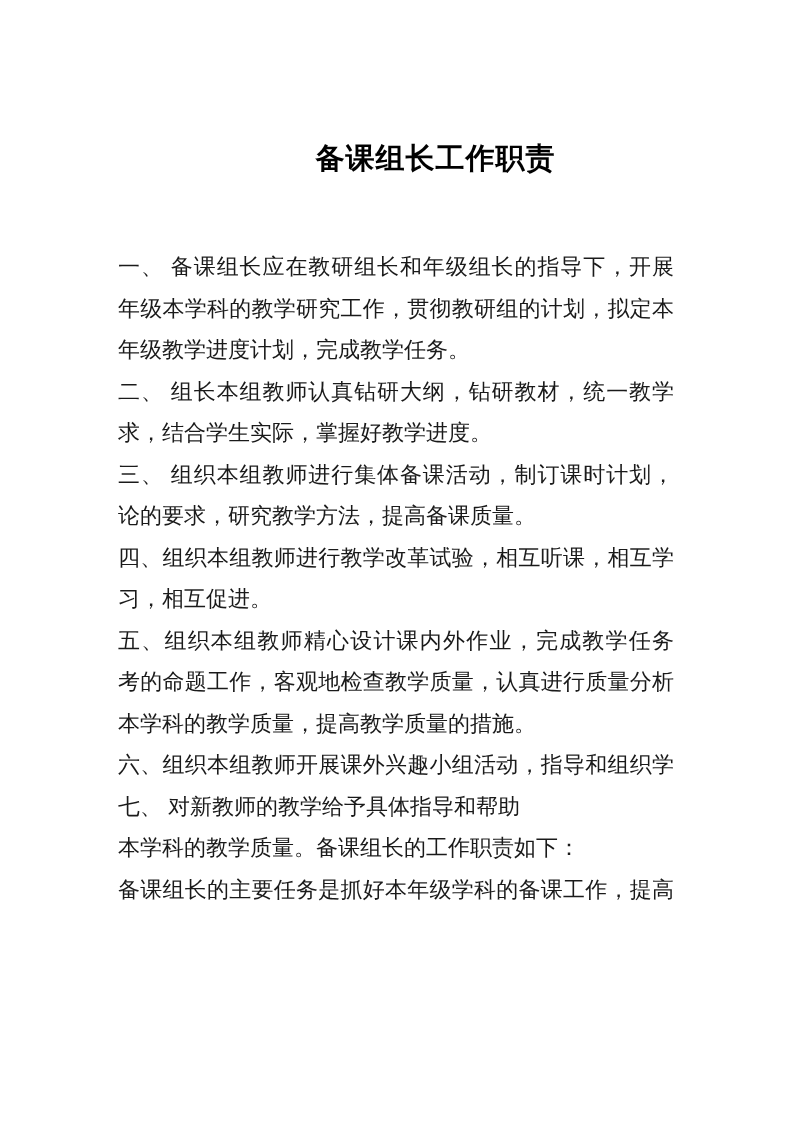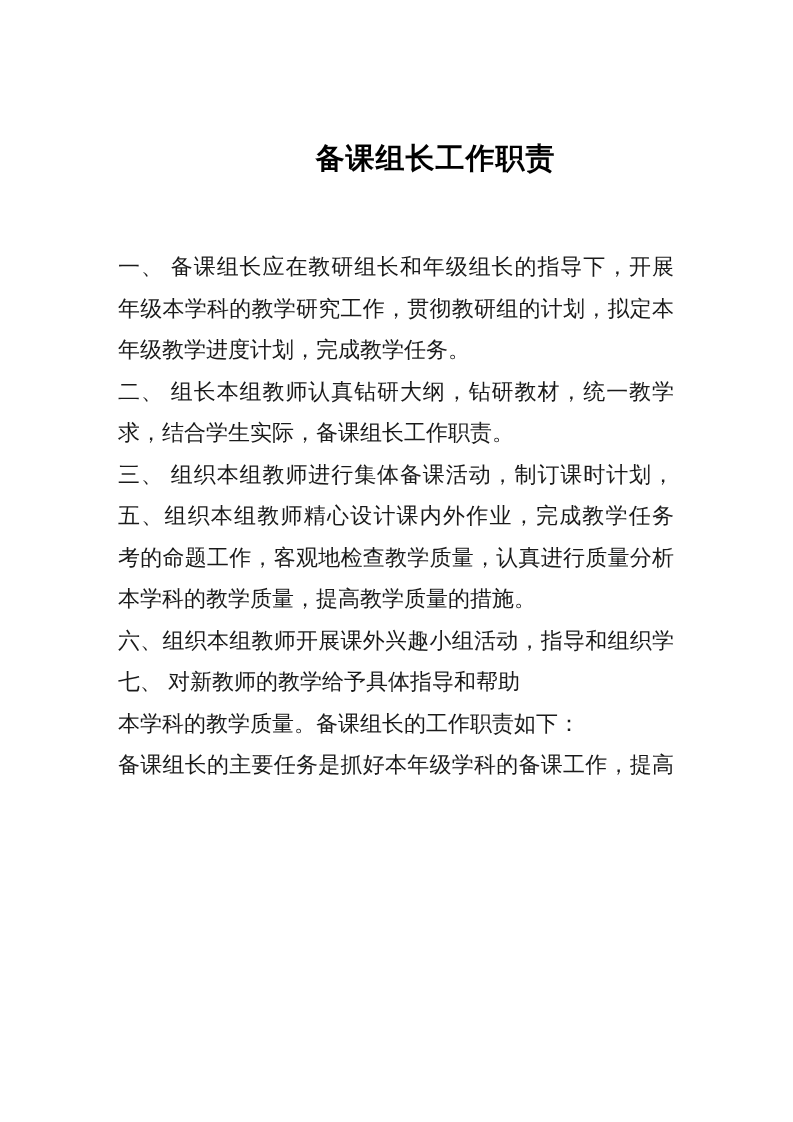--- a/index.html
+++ b/index.html
@@ -65,27 +65,32 @@
   <div class="doc-body">
 
     <div class="para">
       <div class="line">一、 备课组长应在教研组长和年级组长的指导下，开展本</div>
       <div class="line">年级本学科的教学研究工作，贯彻教研组的计划，拟定本</div>
       <div class="line last">年级教学进度计划，完成教学任务。</div>
     </div>
 
     <div class="para">
       <div class="line">二、 组长本组教师认真钻研大纲，钻研教材，统一教学要</div>
-      <div class="line last">求，结合学生实际，备课组长工作职责。</div>
+      <div class="line last">求，结合学生实际，掌握好教学进度。</div>
     </div>
 
     <div class="para">
       <div class="line">三、 组织本组教师进行集体备课活动，制订课时计划，讨</div>
+      <div class="line last">论的要求，研究教学方法，提高备课质量。</div>
     </div>
 
+    <div class="para">
+      <div class="line">四、组织本组教师进行教学改革试验，相互听课，相互学</div>
+      <div class="line last">习，相互促进。</div>
+    </div>
 
     <div class="para">
       <div class="line">五、组织本组教师精心设计课内外作业，完成教学任务</div>
       <div class="line">考的命题工作，客观地检查教学质量，认真进行质量分析</div>
       <div class="line last">本学科的教学质量，提高教学质量的措施。</div>
     </div>
 
     <div class="para">
       <div class="line">六、组织本组教师开展课外兴趣小组活动，指导和组织学</div>
     </div>

